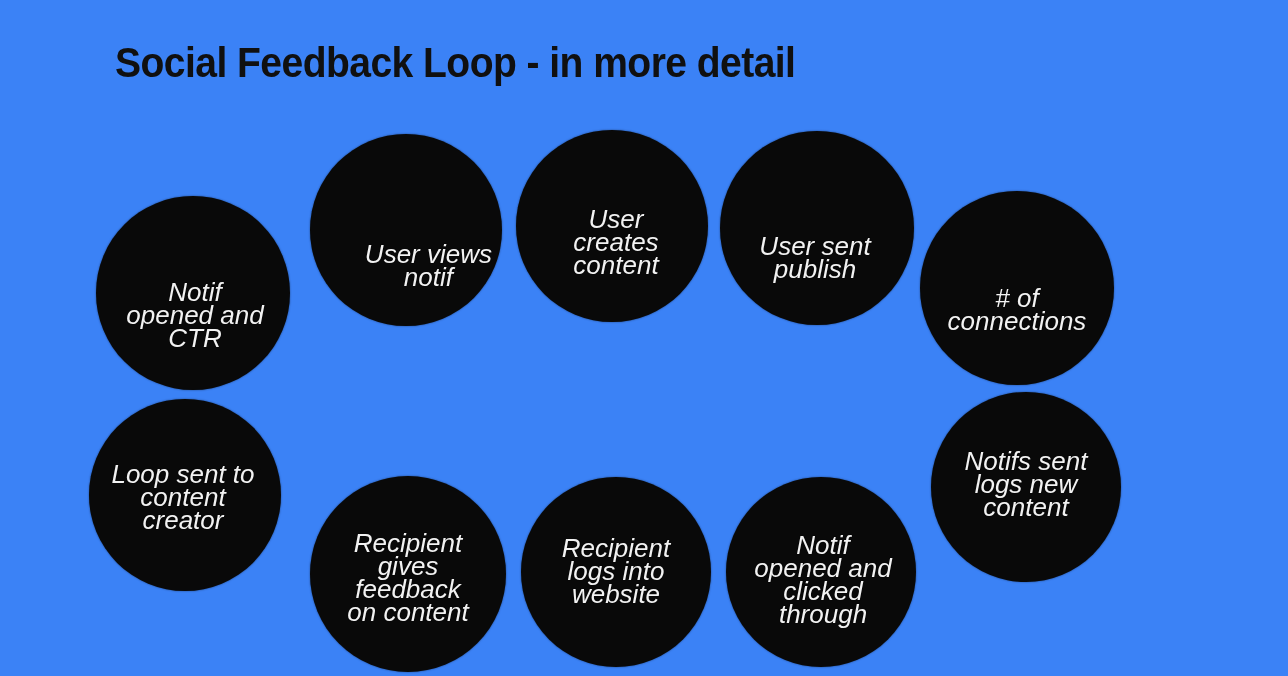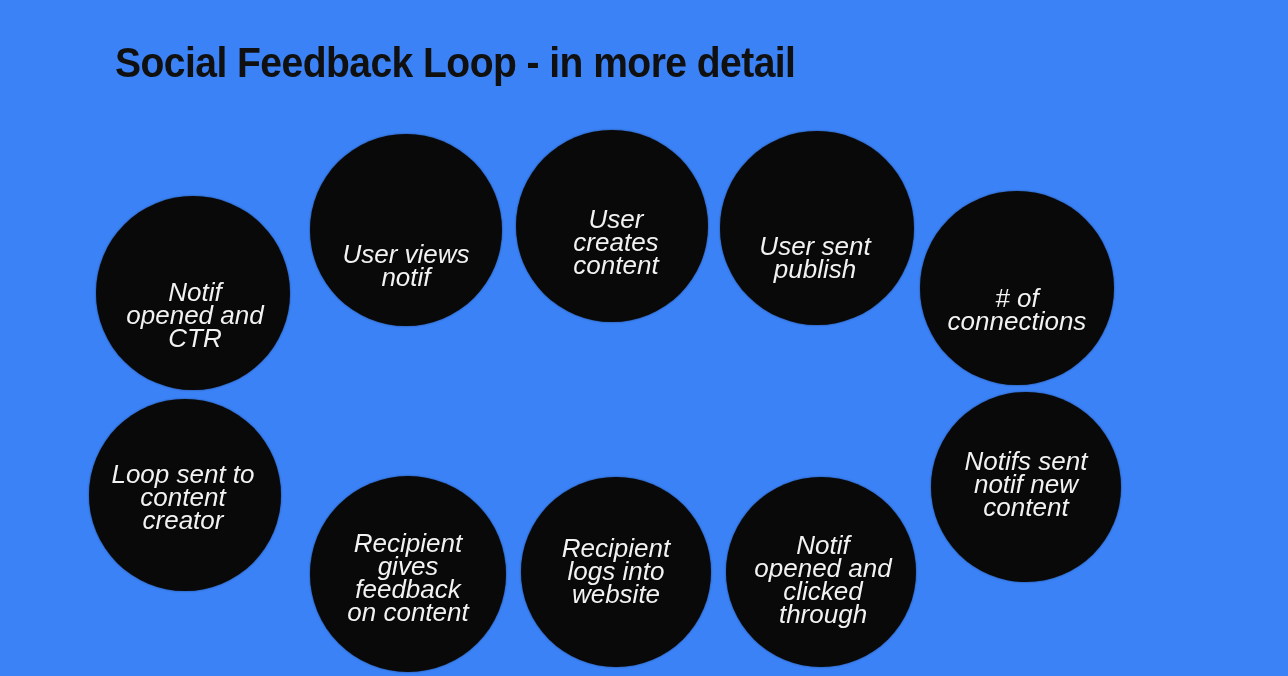--- a/index.html
+++ b/index.html
@@ -61,21 +61,21 @@
 <div id="slide" style="background: #3b82f6;">
 
   <h1 id="slide-title" style="color: rgb(16, 16, 16);">Social Feedback Loop - in more detail</h1>
 
   <div id="nodes-layer">
       <div class="node" style="left: 96px; top: 196px; width: 194px; height: 194px; background: rgb(9, 9, 9);">
         <div class="node-label" style="color: rgb(242, 242, 242); transform: translate(2px, 22px);">Notif
 opened and
 CTR</div>
       </div>
-      <div class="node" style="left: 310px; top: 134px; width: 192px; height: 192px; background: rgb(9, 9, 9);">
+      <div class="node" style="left: 310px; top: 134px; width: 192px; height: 192px; background: rgb(9, 9, 9); justify-content: flex-end;">
         <div class="node-label" style="color: rgb(242, 242, 242); transform: translate(0px, 36px);">User views
 notif</div>
       </div>
       <div class="node" style="left: 516px; top: 130px; width: 192px; height: 192px; background: rgb(9, 9, 9);">
         <div class="node-label" style="color: rgb(242, 242, 242); transform: translate(4px, 16px);">User
 creates
 content</div>
       </div>
       <div class="node" style="left: 720px; top: 131px; width: 194px; height: 194px; background: rgb(9, 9, 9);">
         <div class="node-label" style="color: rgb(242, 242, 242); transform: translate(-2px, 30px);">User sent
@@ -102,18 +102,18 @@
 website</div>
       </div>
       <div class="node" style="left: 726px; top: 477px; width: 190px; height: 190px; background: rgb(9, 9, 9);">
         <div class="node-label" style="color: rgb(242, 242, 242); transform: translate(2px, 8px);">Notif
 opened and
 clicked
 through</div>
       </div>
       <div class="node" style="left: 931px; top: 392px; width: 190px; height: 190px; background: rgb(9, 9, 9);">
         <div class="node-label" style="color: rgb(242, 242, 242); transform: translate(0px, -3px);">Notifs sent
-notif new
+logs new
 content</div>
       </div>
     </div>
 
 </div>
 
 </body></html>

